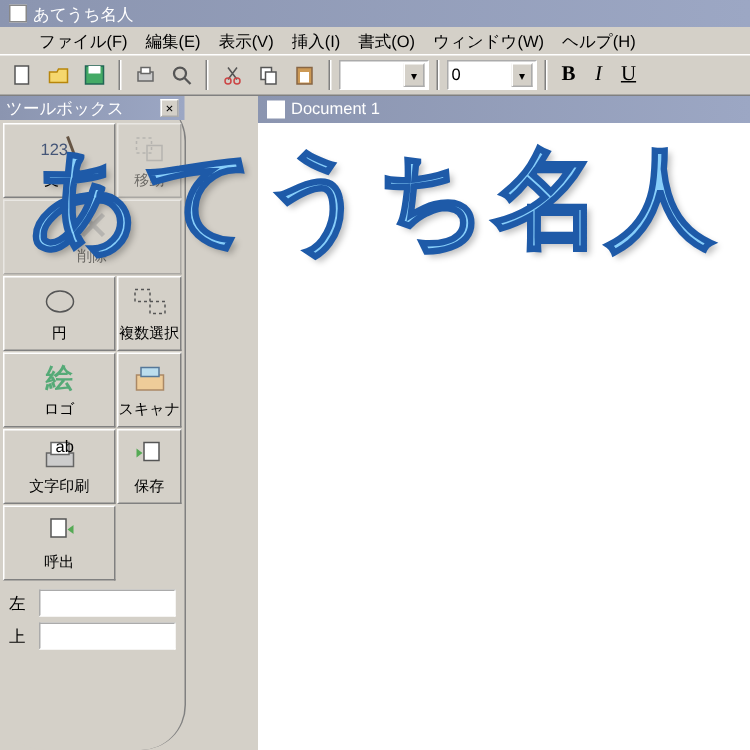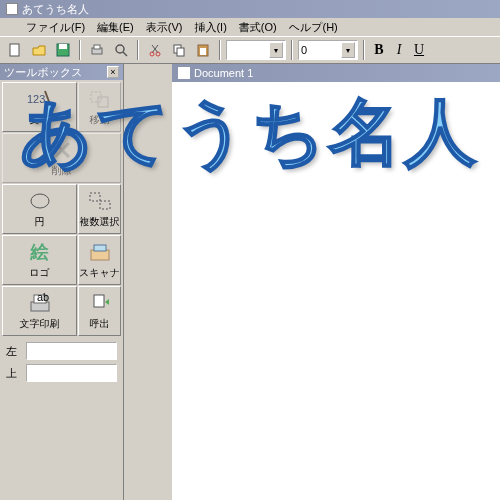--- a/index.html
+++ b/index.html
@@ -10,21 +10,21 @@
 .menubar span { padding: 1px 6px; cursor: pointer; }
 .toolbar { background: #d4d0c8; height: 28px; border-top: 1px solid #fff; border-bottom: 1px solid #808080; display: flex; align-items: center; padding: 0 4px; gap: 2px; }
 .toolbar .btn { width: 22px; height: 22px; border: 1px solid #d4d0c8; display: flex; align-items: center; justify-content: center; cursor: pointer; }
 .toolbar .sep { width: 2px; height: 20px; border-left: 1px solid #808080; border-right: 1px solid #fff; margin: 0 3px; }
 .toolbar .combo { height: 20px; border: 1px inset #fff; background: white; display: flex; align-items: center; padding: 0 2px; }
 .toolbar .combo.w1 { width: 60px; }
 .toolbar .combo.w2 { width: 60px; }
 .toolbar .combo .arrow { width: 14px; height: 16px; background: #d4d0c8; border: 1px outset #fff; margin-left: auto; display: flex; align-items: center; justify-content: center; font-size: 8px; }
 .toolbar .fmt { width: 18px; height: 20px; display: flex; align-items: center; justify-content: center; font-family: "Times New Roman", serif; font-size: 14px; cursor: pointer; }
 .workspace { display: flex; height: calc(100% - 64px); }
-.toolbox { width: 124px; background: #d4d0c8; border-right: 1px solid #808080; }
+.toolbox { width: 124px; background: #d4d0c8; border-right: 1px solid #808080; border-radius: 30px; }
 .toolbox-title { background: linear-gradient(to right, #8b95b0, #9ca7c4); color: white; height: 16px; padding: 1px 4px; display: flex; align-items: center; justify-content: space-between; }
 .toolbox-title .close { width: 12px; height: 12px; background: #d4d0c8; border: 1px outset #fff; font-size: 9px; display: flex; align-items: center; justify-content: center; color: black; cursor: pointer; }
 .tb-grid { display: grid; grid-template-columns: 1fr; gap: 1px; padding: 2px; }
 .tb-cell { height: 50px; border: 1px solid #fff; border-right-color: #808080; border-bottom-color: #808080; display: flex; flex-direction: column; align-items: center; justify-content: center; cursor: pointer; gap: 2px; background: #d4d0c8; }
 .tb-cell.disabled { opacity: 0.5; }
 .tb-cell .ico { width: 28px; height: 24px; display: flex; align-items: center; justify-content: center; }
 .tb-cell .lbl { font-size: 10px; }
 .tb-footer { padding: 2px; }
 .tb-row { display: flex; align-items: center; gap: 4px; padding: 2px 4px; }
 .tb-row .lab { width: 16px; }
@@ -43,20 +43,21 @@
   <span class="icon"></span>
   <span>あてうち名人</span>
 </div>
 
 <div class="menubar">
   <span>ファイル(F)</span>
   <span>編集(E)</span>
   <span>表示(V)</span>
   <span>挿入(I)</span>
   <span>書式(O)</span>
+  <span>ウィンドウ(W)</span>
   <span>ヘルプ(H)</span>
 </div>
 
 <div class="toolbar">
   <div class="btn">
       <svg width="14" height="14">
         <rect x="2" y="1" width="9" height="12" fill="#fff" stroke="#555"></rect>
       </svg>
     </div>
   <div class="btn">
@@ -190,20 +191,29 @@
               <rect x="3" y="9" width="18" height="9" fill="#ccc" stroke="#666"></rect>
               <rect x="6" y="2" width="12" height="8" fill="#fff" stroke="#666"></rect>
               <text x="9" y="8" font-size="6">ab</text>
             </svg>
           </div>
           <div class="lbl">文字印刷</div>
         </div>
       <div class="tb-cell">
           <div class="ico">
             <svg width="24" height="20">
+              <rect x="8" y="2" width="10" height="12" fill="#fff" stroke="#555"></rect>
+              <path d="M3 6v6l4-3z" fill="#5a5"></path>
+            </svg>
+          </div>
+          <div class="lbl">保存</div>
+        </div>
+      <div class="tb-cell">
+          <div class="ico">
+            <svg width="24" height="20">
               <rect x="6" y="2" width="10" height="12" fill="#fff" stroke="#555"></rect>
               <path d="M21 6v6l-4-3z" fill="#5a5"></path>
             </svg>
           </div>
           <div class="lbl">呼出</div>
         </div>
     </div>
     <div class="tb-footer">
       <div class="tb-row">
           <span class="lab">左</span>

